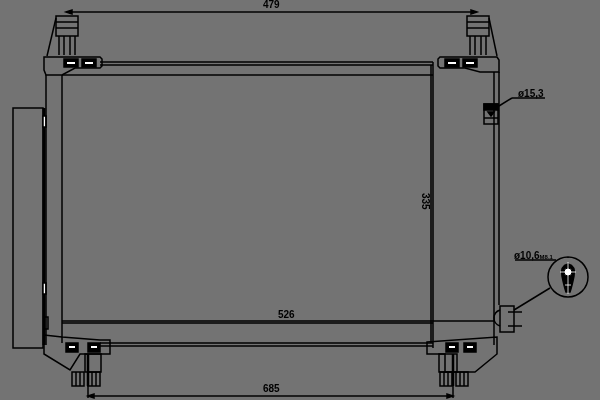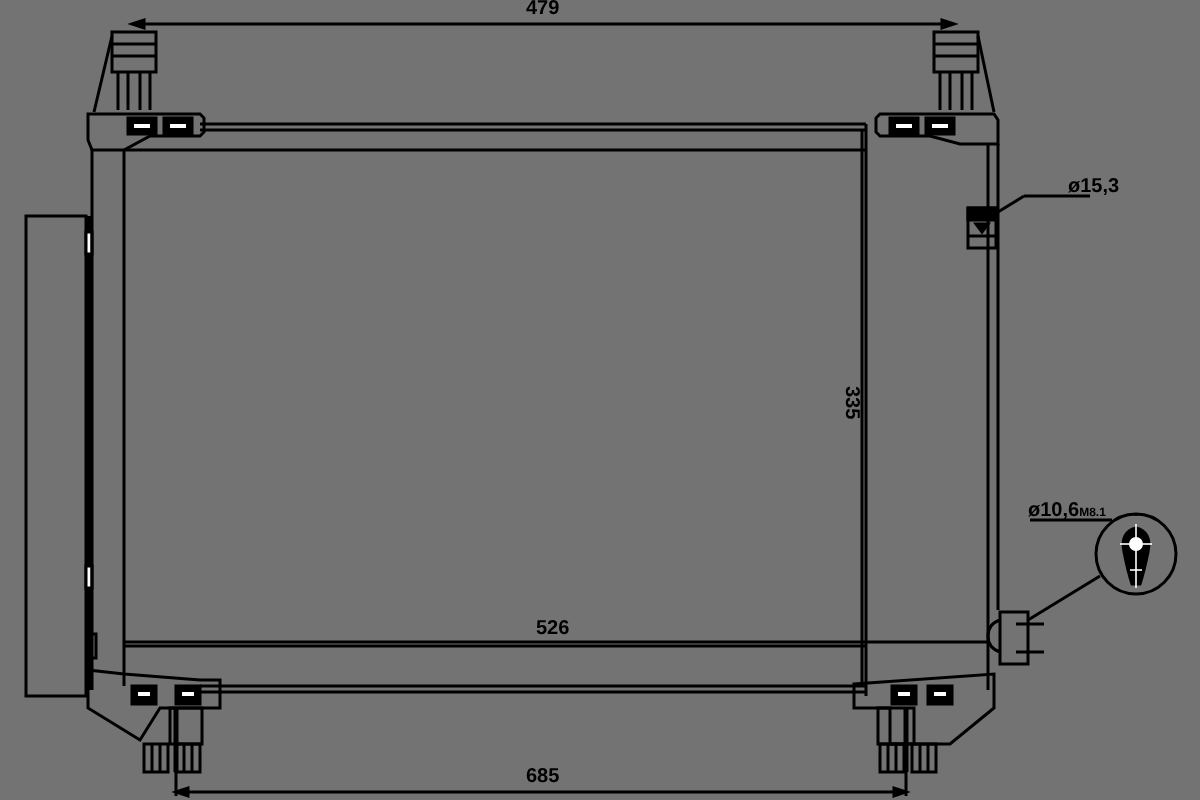--- a/index.html
+++ b/index.html
@@ -158,17 +158,17 @@
       <line x1="568" y1="262" x2="568" y2="294" stroke="#fff" stroke-width="0.8"></line>
       <line x1="560" y1="272" x2="576" y2="272" stroke="#fff" stroke-width="0.8"></line>
       <line x1="565" y1="285" x2="571" y2="285" stroke="#fff" stroke-width="0.8"></line>
       <line x1="568" y1="258" x2="568" y2="257"></line>
       <line x1="515" y1="260" x2="556" y2="260"></line>
     </g>
   </svg>
 
   <span class="dim-label" style="left:263px;top:0px;">479</span>
   <span class="dim-label vertical" style="left:430px;top:193px;">335</span>
-  <span class="dim-label" style="left:268px;top:310px;">526</span>
+  <span class="dim-label" style="left:278px;top:310px;">526</span>
   <span class="dim-label" style="left:263px;top:384px;">685</span>
-  <span class="dim-label" style="left:514px;top:89px;padding-left:20px;">ø15,3</span>
+  <span class="dim-label" style="left:498px;top:89px;padding-left:20px;">ø15,3</span>
   <span class="dim-label" style="left:514px;top:251px;"><span>ø10,6</span><span class="sub">M8.1</span></span>
 </div>
 
 </body></html>

